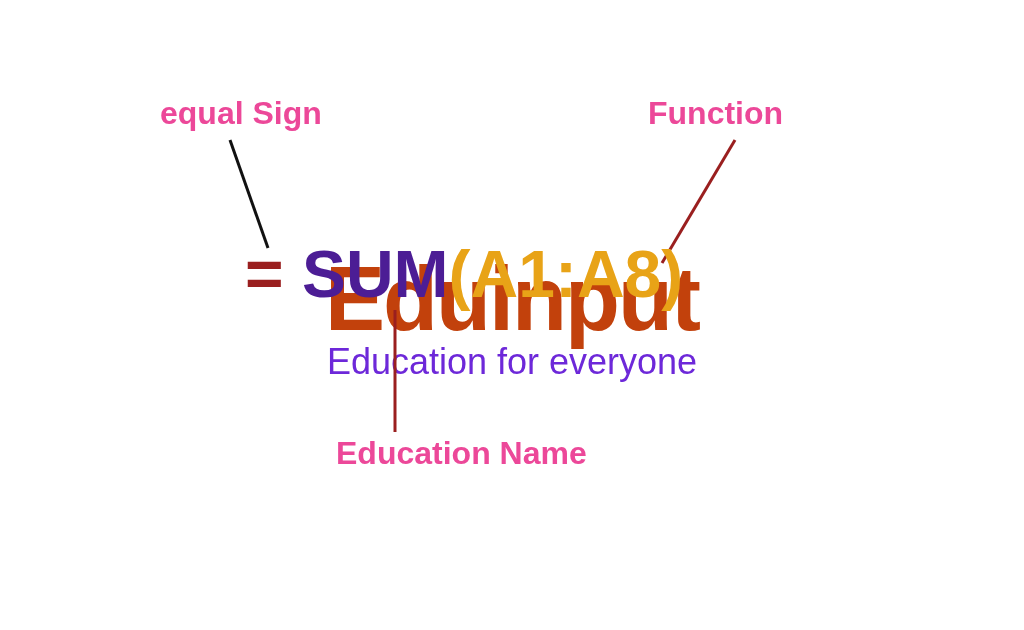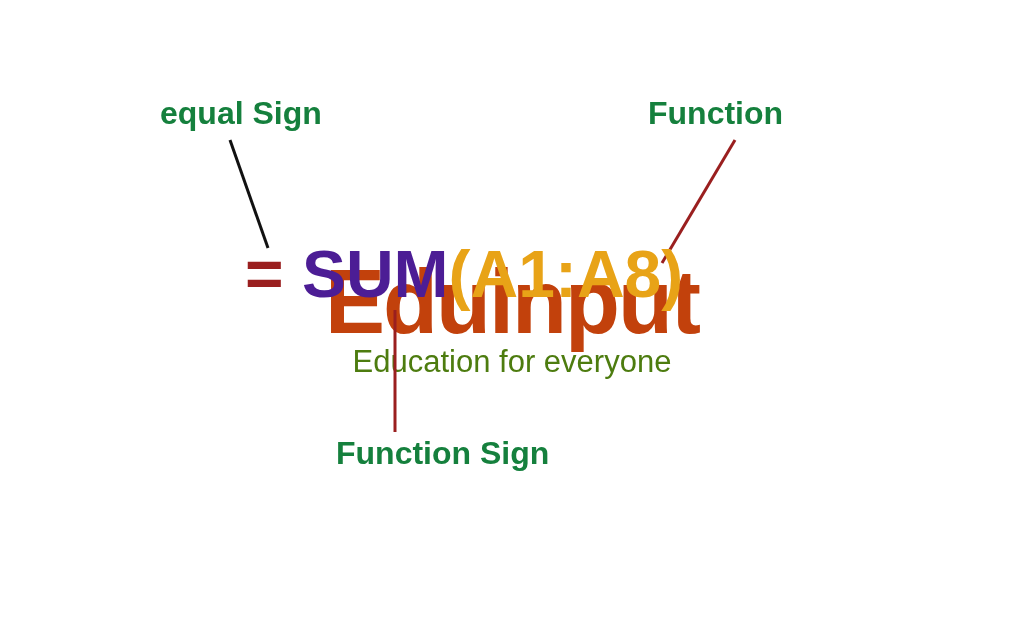--- a/index.html
+++ b/index.html
@@ -24,30 +24,30 @@
       pointer-events: none;
       user-select: none;
     }
     .watermark-main {
       font-size: 90px;
       font-weight: 900;
       letter-spacing: -2px;
       color: #c2410c;
     }
     .watermark-sub {
-      font-size: 31px;
+      font-size: 36px;
       font-weight: 500;
-      color: #4d7c0f;
+      color: #6d28d9;
       margin-top: -10px;
     }
     .label {
       position: absolute;
       font-size: 32px;
       font-weight: 700;
-      color: #15803d;
+      color: #ec4899;
     }
     .label-equal {
       left: 160px;
       top: 95px;
     }
     .label-args {
       left: 648px;
       top: 95px;
     }
     .label-func {
@@ -90,17 +90,17 @@
 </div>
 
 <svg class="connector">
   <line x1="230" y1="140" x2="268" y2="248" stroke="#111111" stroke-width="3"></line>
   <line x1="735" y1="140" x2="662" y2="263" stroke="#9a1f1f" stroke-width="3"></line>
   <line x1="395" y1="310" x2="395" y2="432" stroke="#9a1f1f" stroke-width="3"></line>
 </svg>
 
 <div class="label label-equal">equal Sign</div>
 <div class="label label-args">Function</div>
-<div class="label label-func">Function Sign</div>
+<div class="label label-func">Education Name</div>
 
 <div class="formula">
   <span class="eq-sign">=</span><span> </span><span class="func-name">SUM</span><span class="paren">(</span><span class="args">A1:A8</span><span class="paren">)</span>
 </div>
 
 </body></html>

